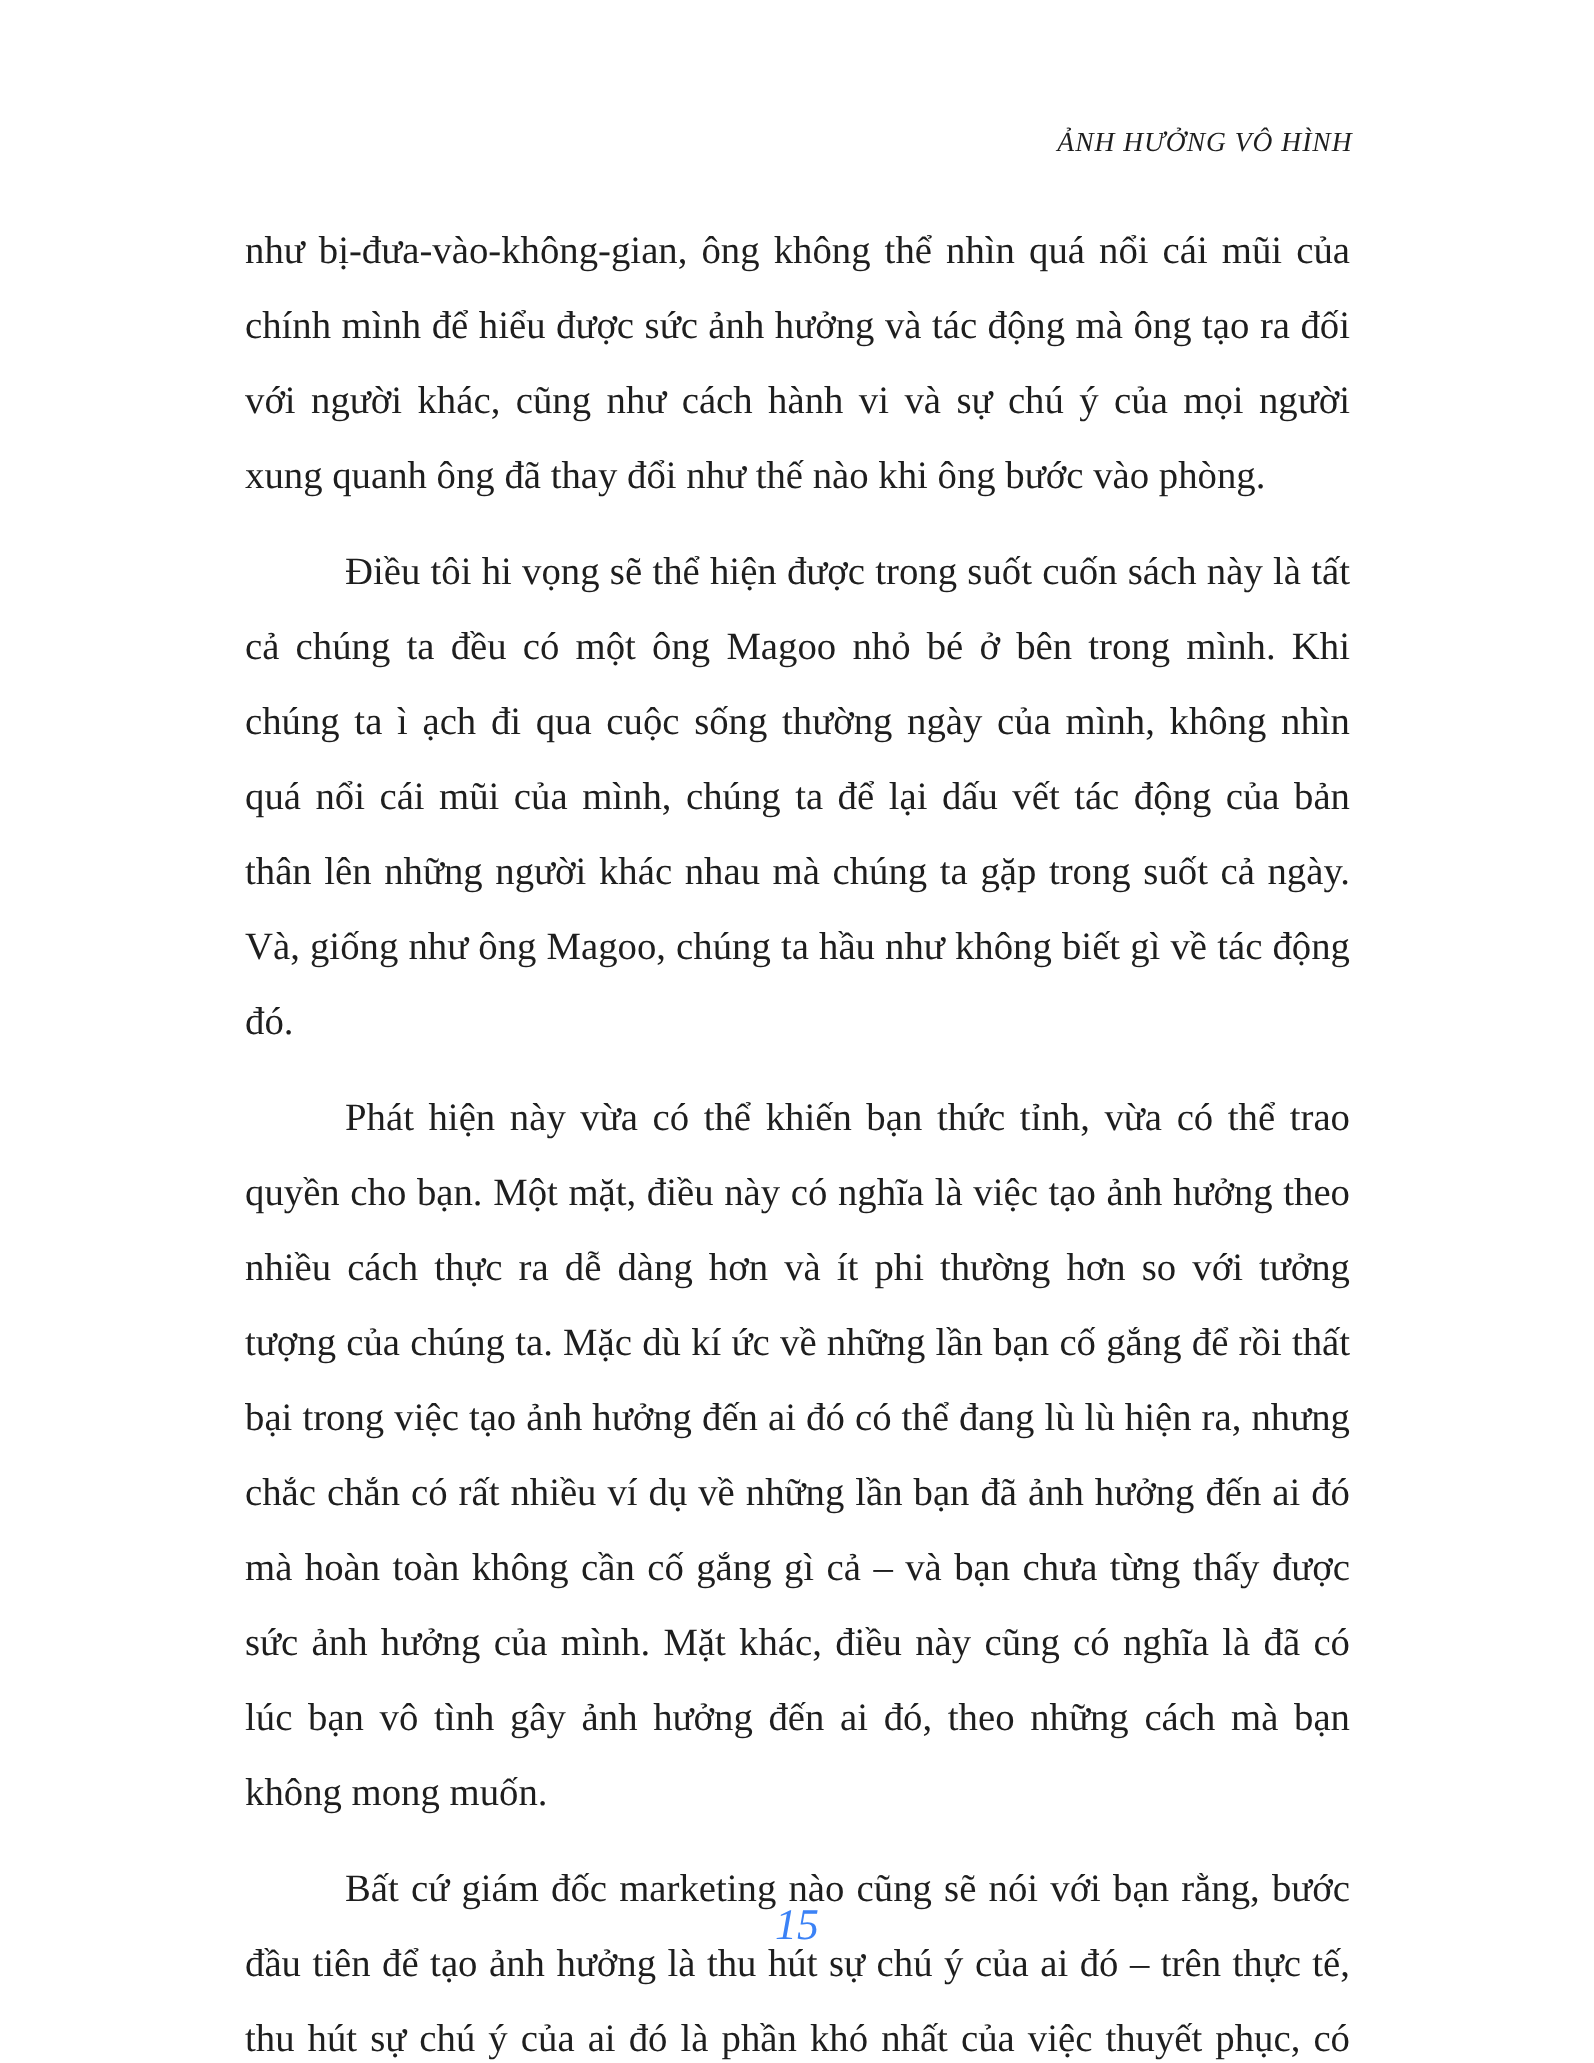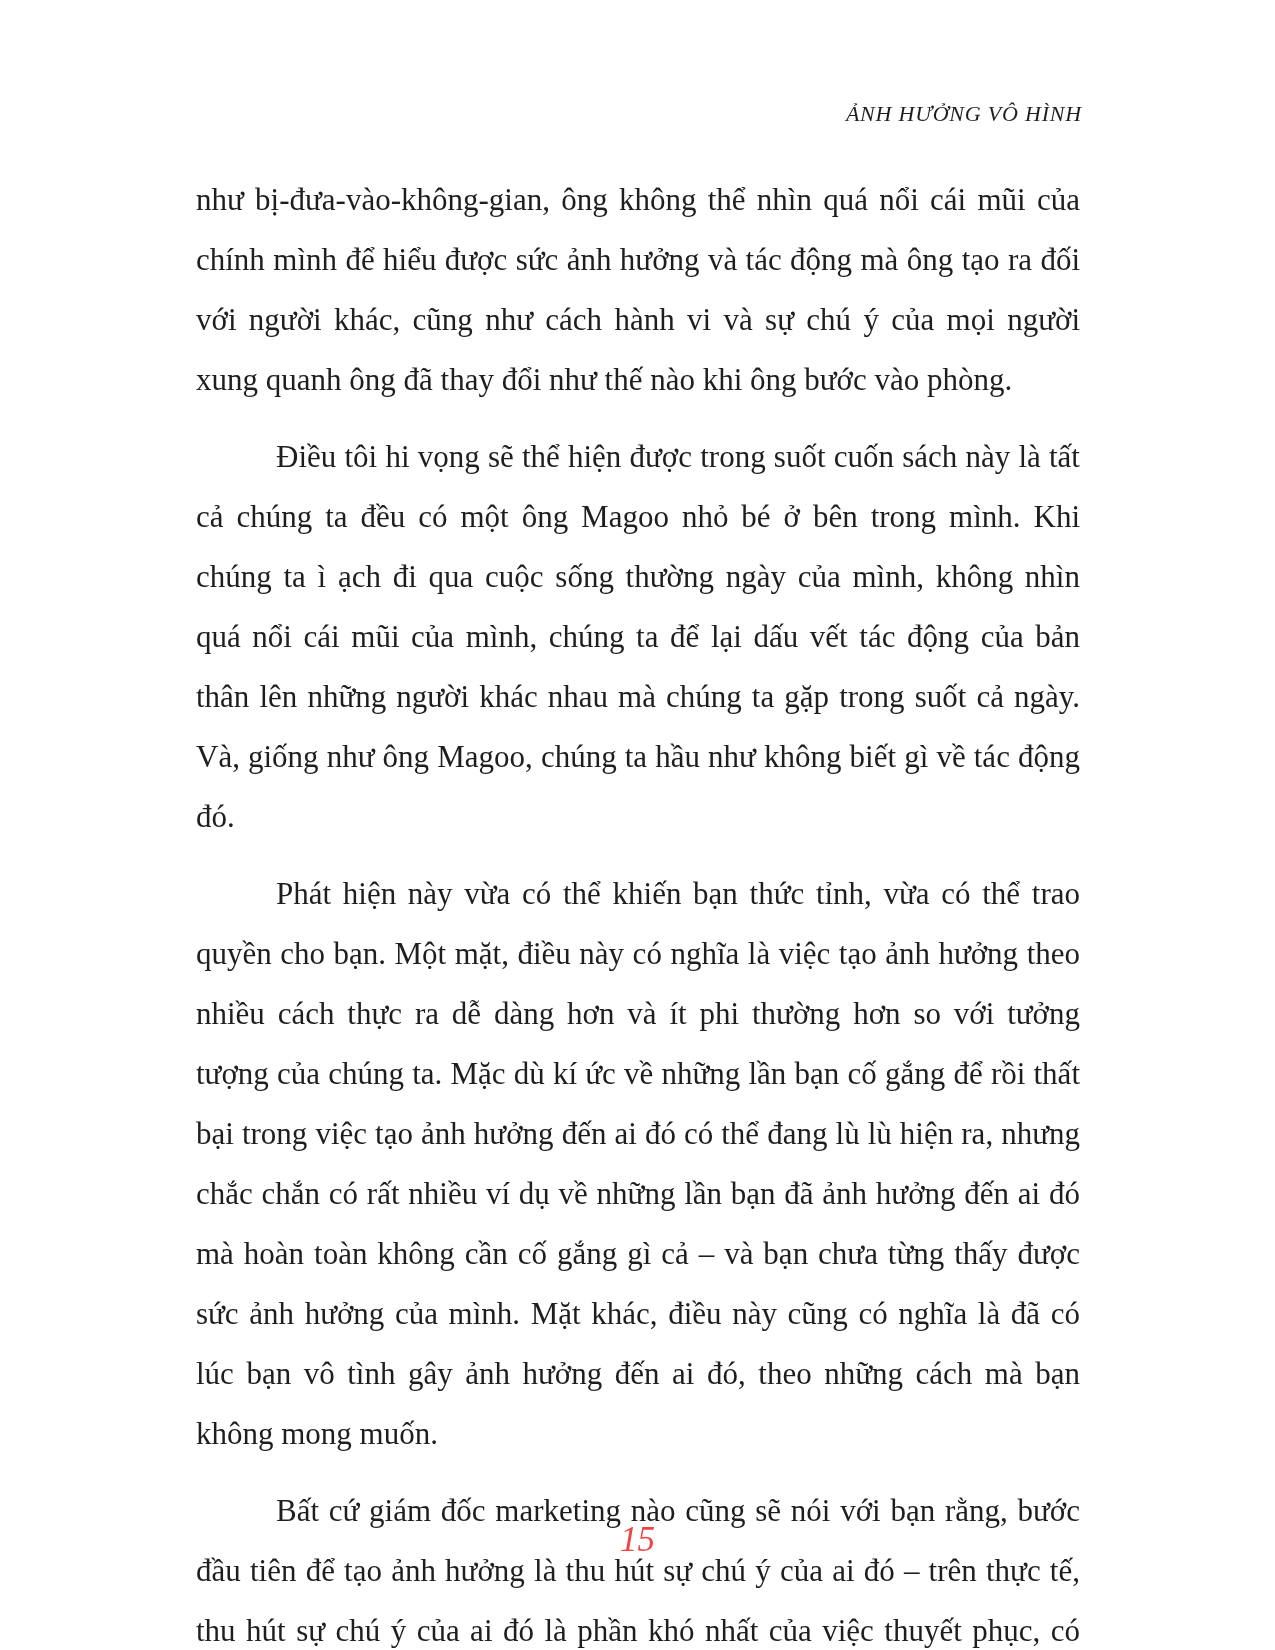--- a/index.html
+++ b/index.html
@@ -43,21 +43,21 @@
     text-indent: 80px;
   }
   .page-number {
     position: absolute;
     top: 1520px;
     left: 0;
     width: 100%;
     text-align: center;
     font-style: italic;
     font-size: 35px;
-    color: #ef4444;
+    color: #3b82f6;
   }
 </style>
 </head>
 <body>
 
 <div class="page">
   <div class="running-header">ẢNH HƯỞNG VÔ HÌNH</div>
 
   <div class="body-text">
       <p>như bị-đưa-vào-không-gian, ông không thể nhìn quá nổi cái mũi của chính mình để hiểu được sức ảnh hưởng và tác động mà ông tạo ra đối với người khác, cũng như cách hành vi và sự chú ý của mọi người xung quanh ông đã thay đổi như thế nào khi ông bước vào phòng.</p>

